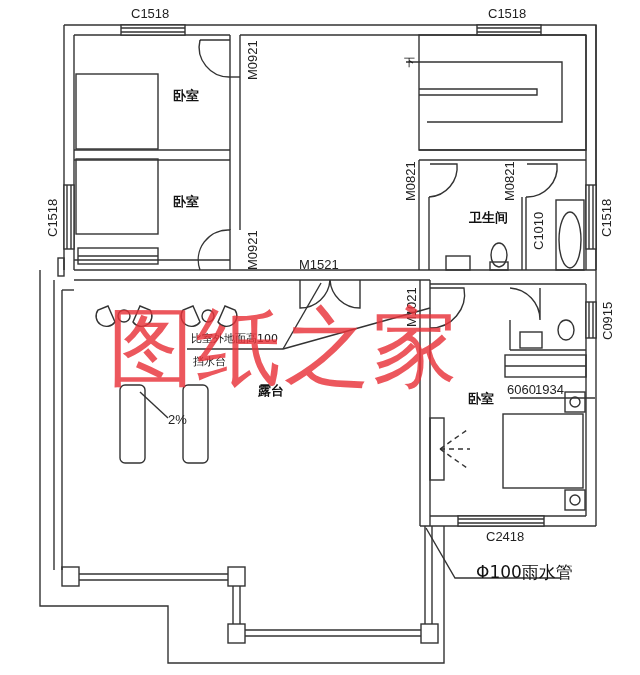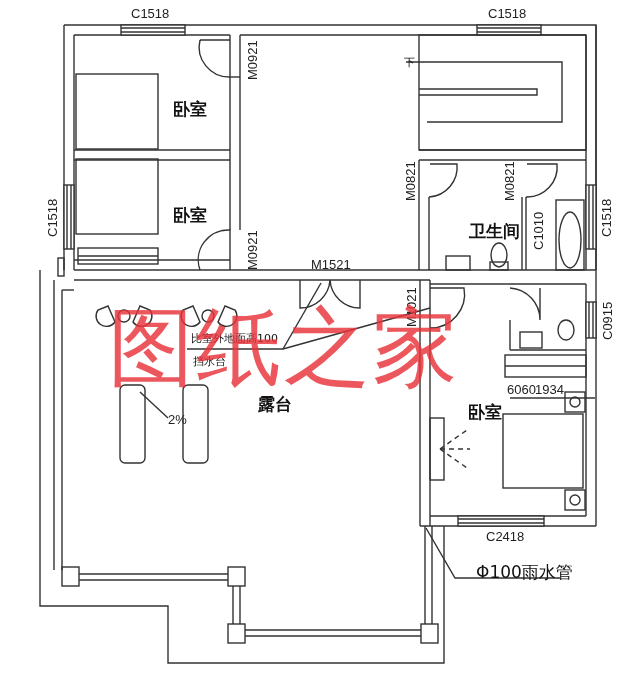--- a/index.html
+++ b/index.html
@@ -1,19 +1,19 @@
 <!DOCTYPE html>
 <html><head>
 <meta charset="utf-8">
 <style>
   html, body { margin:0; padding:0; background:#ffffff; }
   body { width:640px; height:675px; position:relative; overflow:hidden; font-family:"Liberation Sans", sans-serif; }
   #plan { position:absolute; left:0; top:0; width:640px; height:675px; }
   .lbl { position:absolute; font-family:"Liberation Sans", sans-serif; font-size:13px; color:#222; white-space:nowrap; line-height:1; }
-  .room { position:absolute; font-family:"DejaVu Sans", sans-serif; font-size:17px; font-weight:bold; color:#111; white-space:nowrap; line-height:1;margin-top:12px; }
+  .room { position:absolute; font-family:"DejaVu Sans", sans-serif; font-size:13px; font-weight:bold; color:#111; white-space:nowrap; line-height:1; }
   .small { position:absolute; font-family:"DejaVu Sans", sans-serif; font-size:11px; color:#111; white-space:nowrap; line-height:1; }
   .vert { transform-origin:left top; transform:rotate(-90deg); }
   .wm { position:absolute; font-family:"DejaVu Serif", serif; font-size:86px; color:#e8333a; opacity:0.82; white-space:nowrap; line-height:1; letter-spacing:2px; }
 </style>
 </head>
 <body>
 
 <svg id="plan" viewBox="0 0 640 675" xmlns="http://www.w3.org/2000/svg">
   <g fill="none" stroke="#333" stroke-width="1.4">
 
@@ -167,21 +167,21 @@
 <div class="lbl vert" style="left:46px;top:237px;">C1518</div>
 <div class="lbl vert" style="left:600px;top:237px;">C1518</div>
 <div class="lbl vert" style="left:532px;top:250px;">C1010</div>
 <div class="lbl vert" style="left:601px;top:340px;">C0915</div>
 <div class="lbl" style="left:486px;top:530px;">C2418</div>
 
 <div class="lbl vert" style="left:246px;top:80px;">M0921</div>
 <div class="lbl vert" style="left:246px;top:270px;">M0921</div>
 <div class="lbl vert" style="left:404px;top:201px;">M0821</div>
 <div class="lbl vert" style="left:503px;top:201px;">M0821</div>
-<div class="lbl" style="left:311px;top:258px;">M1521</div>
+<div class="lbl" style="left:299px;top:258px;">M1521</div>
 <div class="lbl vert" style="left:405px;top:327px;">M1021</div>
 
 <div class="room" style="left:173px;top:89px;">卧室</div>
 <div class="room" style="left:173px;top:195px;">卧室</div>
 <div class="room" style="left:469px;top:211px;">卫生间</div>
 <div class="room" style="left:258px;top:384px;text-align:right;">露台</div>
 <div class="room" style="left:468px;top:392px;">卧室</div>
 
 <div class="small" style="left:404px;top:57px;">下</div>
 <div class="small" style="left:191px;top:333px;">比室外地面高100</div>

